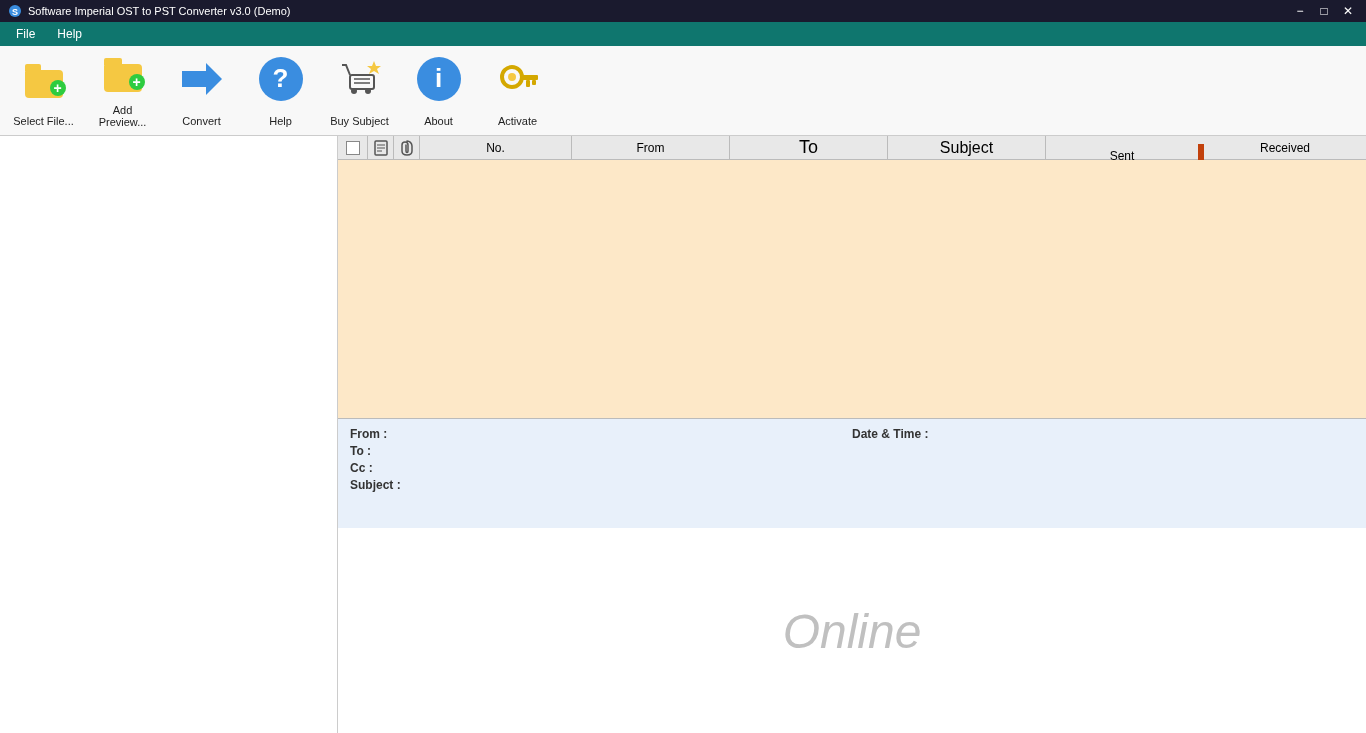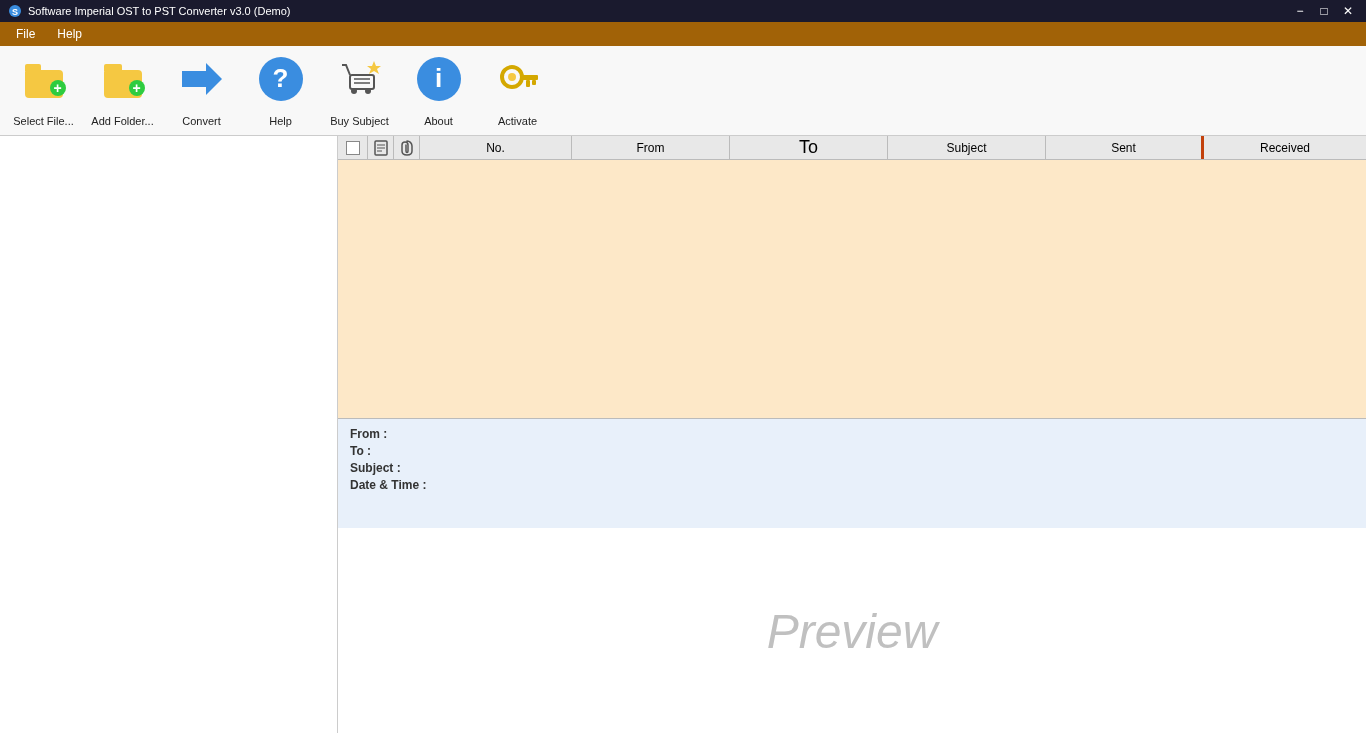--- a/index.html
+++ b/index.html
@@ -19,21 +19,21 @@
     }
     .title-bar-left { display: flex; align-items: center; gap: 6px; }
     .title-bar-controls { display: flex; gap: 4px; }
     .title-bar-btn {
       width: 20px; height: 16px; display: flex; align-items: center; justify-content: center;
       font-size: 12px; cursor: pointer; color: white; background: none; border: none;
     }
 
     
     .menu-bar {
-      background: #a16207;
+      background: #0f766e;
       height: 22px;
       display: flex;
       align-items: center;
       padding: 12px 6px;
       gap: 2px;
     }
     .menu-item {
       color: white;
       padding: 2px 10px;
       font-size: 12px;
@@ -152,22 +152,22 @@
       border-bottom: 1px solid #bbb;
       height: 24px;
       min-height: 24px;
     }
     .col-check { width: 30px; min-width: 30px; border-right: 1px solid #bbb; height: 100%; display: flex; align-items: center; justify-content: center; }
     .col-doc { width: 26px; min-width: 26px; border-right: 1px solid #bbb; height: 100%; display: flex; align-items: center; justify-content: center; }
     .col-attach { width: 26px; min-width: 26px; border-right: 1px solid #bbb; height: 100%; display: flex; align-items: center; justify-content: center; }
     .col-no { flex: 0 0 152px; border-right: 1px solid #bbb; height: 100%; display: flex; align-items: center; justify-content: center; font-size: 12px; font-weight: 500; }
     .col-from { flex: 0 0 158px; border-right: 1px solid #bbb; height: 100%; display: flex; align-items: center; justify-content: center; font-size: 12px; font-weight: 500; }
     .col-to { flex: 0 0 158px; border-right: 1px solid #bbb; height: 100%; display: flex; align-items: center; justify-content: center; font-size: 18px; font-weight: 500; }
-    .col-subject { flex: 0 0 158px; border-right: 1px solid #bbb; height: 100%; display: flex; align-items: center; justify-content: center; font-size: 12px; font-weight: 500; }
-    .col-sent { flex: 0 0 158px; border-right: 3px solid #c2410c; height: 100%; display: flex; align-items: center; justify-content: center; font-size: 12px; font-weight: 500; }
+    .col-subject { flex: 0 0 158px; border-right: 1px solid #bbb; height: 100%; display: flex; align-items: center; justify-content: center; font-size: 16px; font-weight: 500; }
+    .col-sent { flex: 0 0 158px; border-right: 6px solid #c2410c; height: 100%; display: flex; align-items: center; justify-content: center; font-size: 12px; font-weight: 500; margin-top: 8px; }
     .col-received { flex: 1; height: 100%; display: flex; align-items: center; justify-content: center; font-size: 12px; font-weight: 500; }
 
     
     .email-list {
       flex: 0 0 258px;
       background: #fde8c8;
       overflow-y: auto;
     }
 
     
@@ -178,21 +178,21 @@
       min-height: 110px;
     }
     .detail-row {
       margin-bottom: 3px;
       font-size: 12px;
       color: #333;
     }
     .detail-row span { font-weight: 600; }
     .detail-grid {
       display: grid;
-      grid-template-columns: 1fr;
+      grid-template-columns: 1fr 1fr;
     }
 
     
     .preview-area {
       flex: 1;
       background: white;
       display: flex;
       align-items: center;
       justify-content: center;
     }
@@ -246,21 +246,21 @@
   </button>
 
   <button class="tool-btn">
     <div class="tool-btn-icon">
       <div class="icon-add-folder">
         <div class="folder-tab"></div>
         <div class="folder-body"></div>
         <div class="plus">+</div>
       </div>
     </div>
-    <span class="tool-btn-label">Add Folder...</span>
+    <span class="tool-btn-label">Add Preview...</span>
   </button>
 
   <button class="tool-btn">
     <div class="tool-btn-icon">
       <svg width="48" height="44" viewBox="0 0 48 44">
         <polygon points="4,14 28,14 28,6 44,22 28,38 28,30 4,30" fill="#3a8de0"></polygon>
       </svg>
     </div>
     <span class="tool-btn-label">Convert</span>
   </button>
@@ -355,31 +355,35 @@
         <div class="detail-left">
           <div class="detail-row">
             <span>From :</span>
             <span></span>
           </div>
           <div class="detail-row">
             <span>To :</span>
             <span></span>
           </div>
           <div class="detail-row">
+            <span>Cc :</span>
+            <span></span>
+          </div>
+          <div class="detail-row">
             <span>Subject :</span>
             <span></span>
           </div>
         </div>
         <div class="detail-right">
           <div class="detail-row">
             <span>Date &amp; Time :</span>
             <span></span>
           </div>
         </div>
       </div>
     </div>
 
     <div class="preview-area">
-      <span class="preview-text">Preview</span>
+      <span class="preview-text">Online</span>
     </div>
 
   </div>
 </div>
 
 </body></html>

